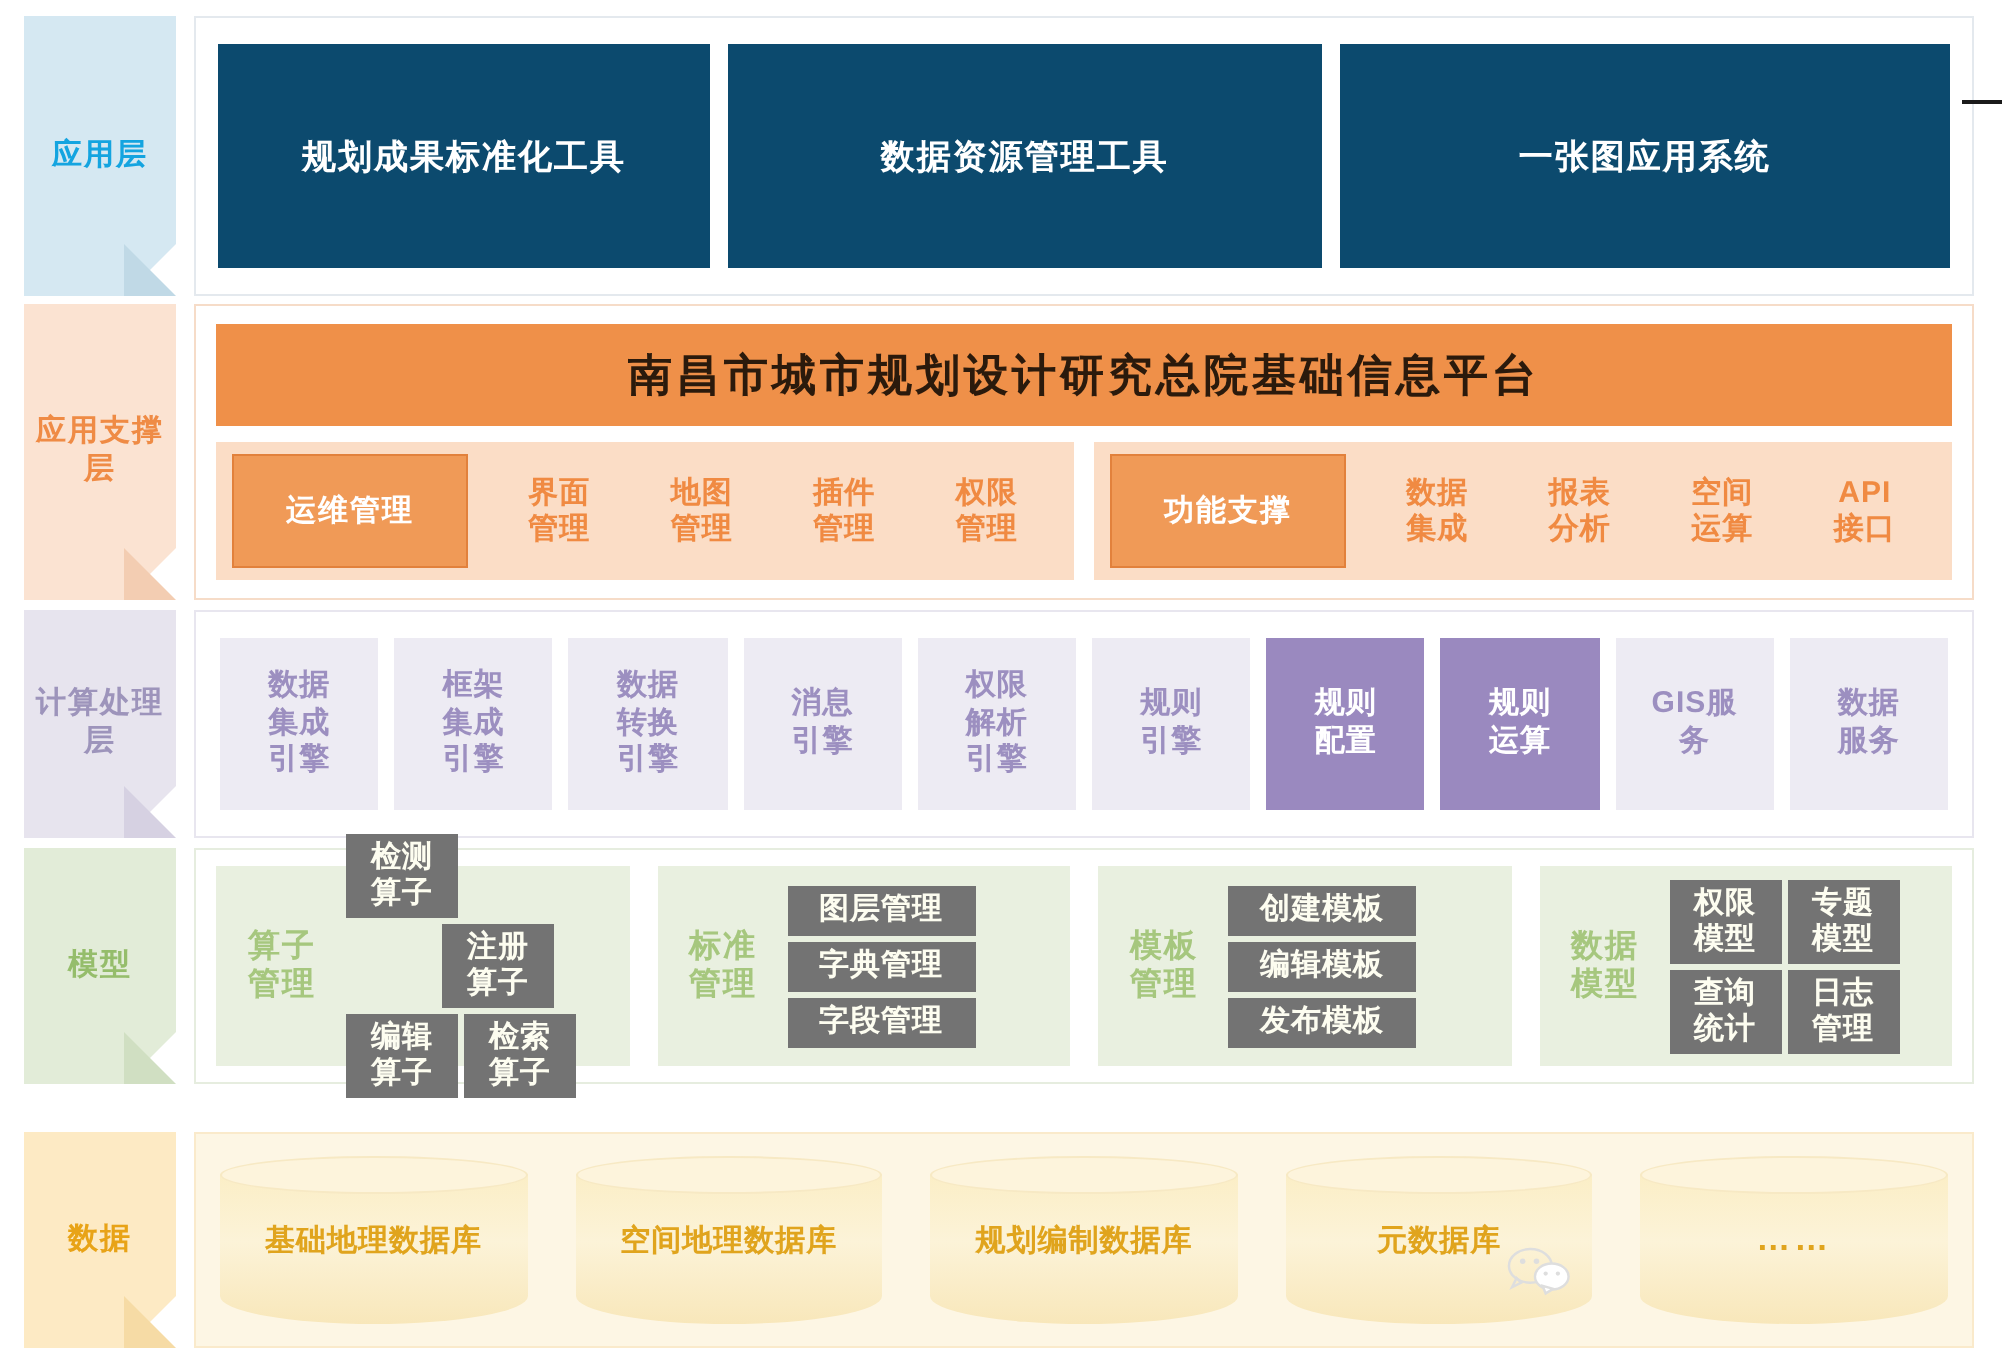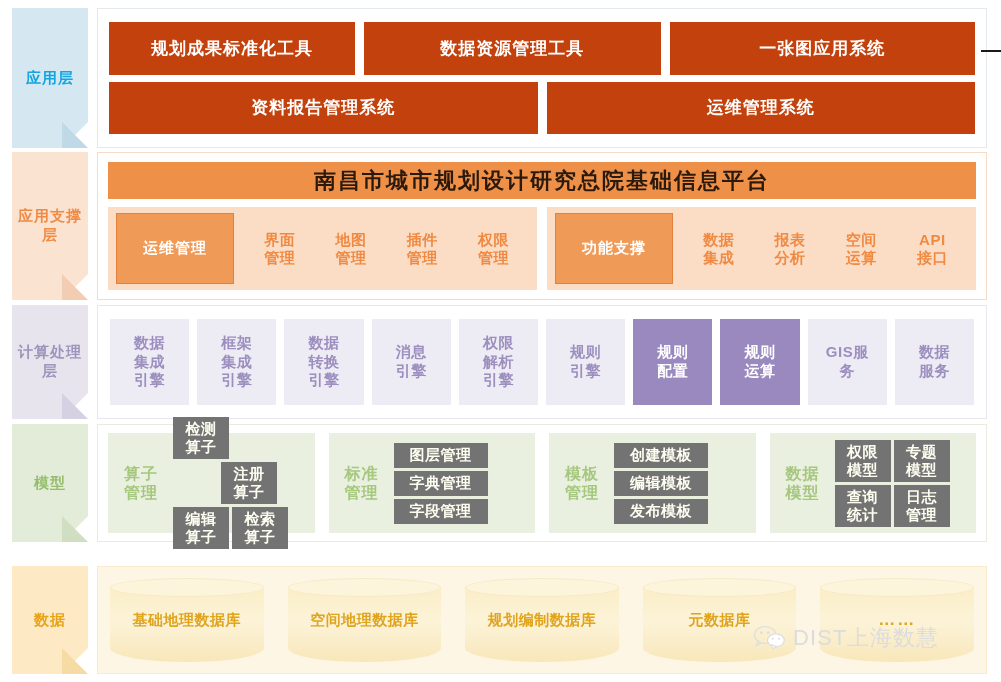--- a/index.html
+++ b/index.html
@@ -54,37 +54,37 @@
 
   
   #row-app { top: 8px; height: 140px; }
   #row-app .layer-tab { height: 140px; }
   #row-app .tab-bg { background: #d5e8f2; }
   #row-app .tab-fold { background: #c0d9e6; }
   #row-app .tab-text { color: #14a4e0; }
   #row-app .layer-panel { height: 140px; padding: 13px 11px; display: flex; flex-direction: column; gap: 7px; }
   .blue-row { display: flex; gap: 9px; flex: 1 1 0; }
   .blue-box {
-    background: #c2410c;
+    background: #0c4a6e;
     color: #ffffff;
     display: flex; align-items: center; justify-content: center;
     font-size: 17px; font-weight: bold; letter-spacing: 1px;
   }
 
   
   #row-sup { top: 152px; height: 148px; }
   #row-sup .layer-tab { height: 148px; text-align: center; }
   #row-sup .tab-bg { background: #fbe3d2; }
   #row-sup .tab-fold { background: #f3cdb2; }
   #row-sup .tab-text { color: #ef8b45; }
   #row-sup .layer-panel { height: 148px; padding: 9px 10px; display: flex; flex-direction: column; gap: 8px; border-color: #f6dcc8; }
   .platform-banner {
     background: #ef9049;
     color: #2b1a0c;
-    height: 37px;
+    height: 51px;
     display: flex; align-items: center; justify-content: center;
     font-size: 22px; font-weight: bold; letter-spacing: 2px;
     font-family: "Liberation Serif", "DejaVu Serif", serif;
   }
   .sup-groups { display: flex; gap: 10px; flex: 1 1 auto; }
   .sup-group {
     flex: 1 1 0;
     background: #fbddc6;
     display: flex; align-items: center;
     padding: 6px 8px;
@@ -217,24 +217,20 @@
     <div class="layer-tab">
       <div class="tab-bg"></div>
       <div class="tab-fold"></div>
       <span class="tab-text">应用层</span>
     </div>
     <div class="layer-panel">
       <div class="blue-row">
         <div class="blue-box" style="flex:29">规划成果标准化工具</div>
         <div class="blue-box" style="flex:35">数据资源管理工具</div>
         <div class="blue-box" style="flex:36">一张图应用系统</div>
-      </div>
-      <div class="blue-row">
-        <div class="blue-box" style="flex:50">资料报告管理系统</div>
-        <div class="blue-box" style="flex:50">运维管理系统</div>
       </div>
     </div>
   </div>
 
   <div class="layer-row" id="row-sup">
     <div class="layer-tab">
       <div class="tab-bg"></div>
       <div class="tab-fold"></div>
       <span class="tab-text">应用支撑层</span>
     </div>
@@ -410,16 +406,15 @@
     <svg class="wm-logo" viewBox="0 0 44 34">
       <ellipse cx="17" cy="13" rx="14" ry="11" fill="none" stroke="#dedede" stroke-width="1.6"></ellipse>
       <path d="M8 21 L5 27 L11 24 Z" fill="none" stroke="#dedede" stroke-width="1.6"></path>
       <circle cx="12" cy="10" r="1.8" fill="#dedede"></circle>
       <circle cx="21" cy="10" r="1.8" fill="#dedede"></circle>
       <ellipse cx="31" cy="20" rx="11" ry="8.5" fill="#ffffff" stroke="#dedede" stroke-width="1.6"></ellipse>
       <path d="M25 26 L27 31 L32 28 Z" fill="#ffffff" stroke="#dedede" stroke-width="1.6"></path>
       <circle cx="27" cy="18" r="1.4" fill="#dedede"></circle>
       <circle cx="35" cy="18" r="1.4" fill="#dedede"></circle>
     </svg>
-    <span class="wm-text">DIST上海数慧</span>
   </div>
 
 </div>
 
 </body></html>

